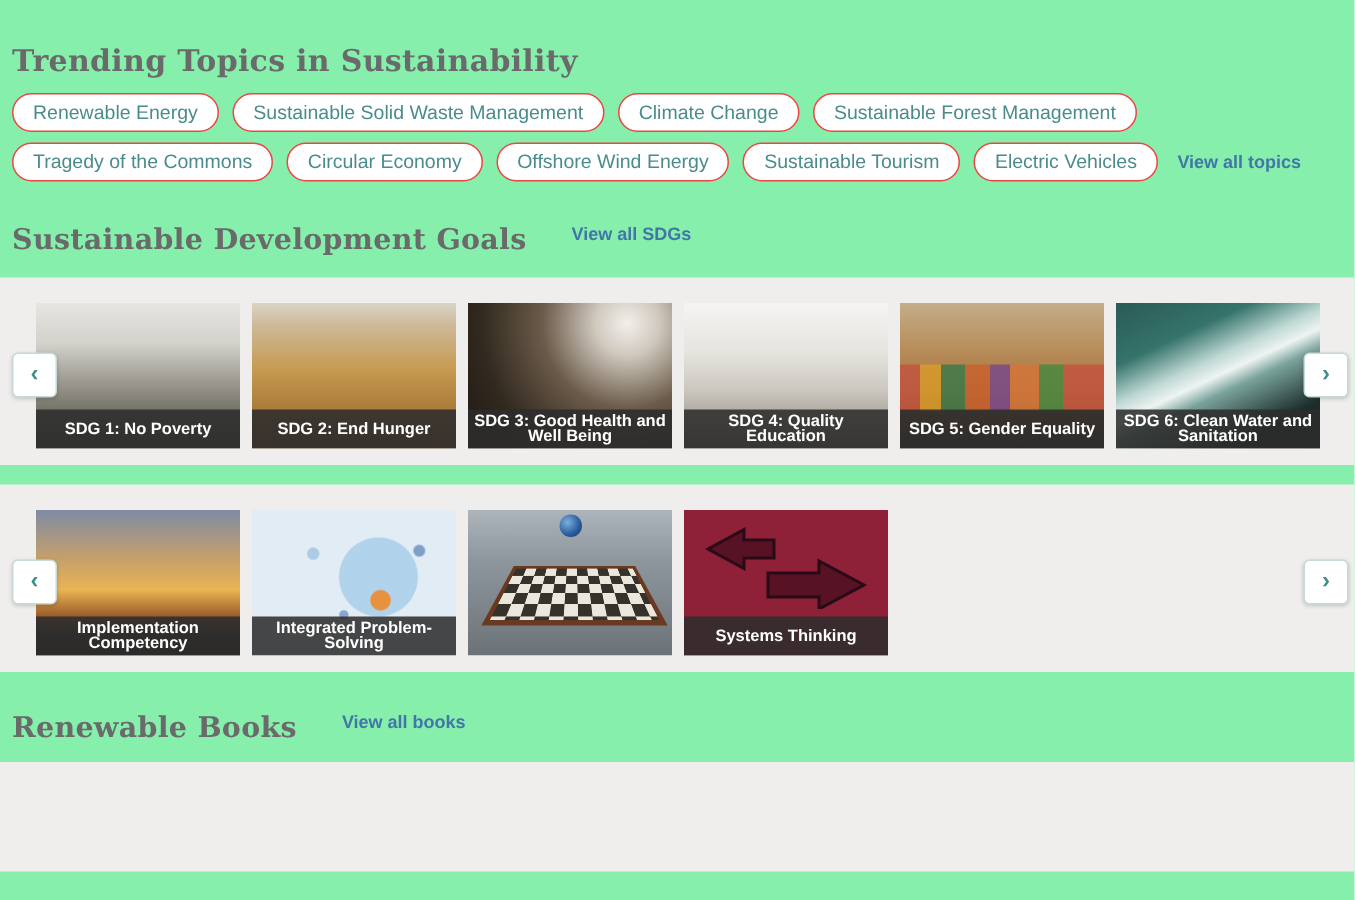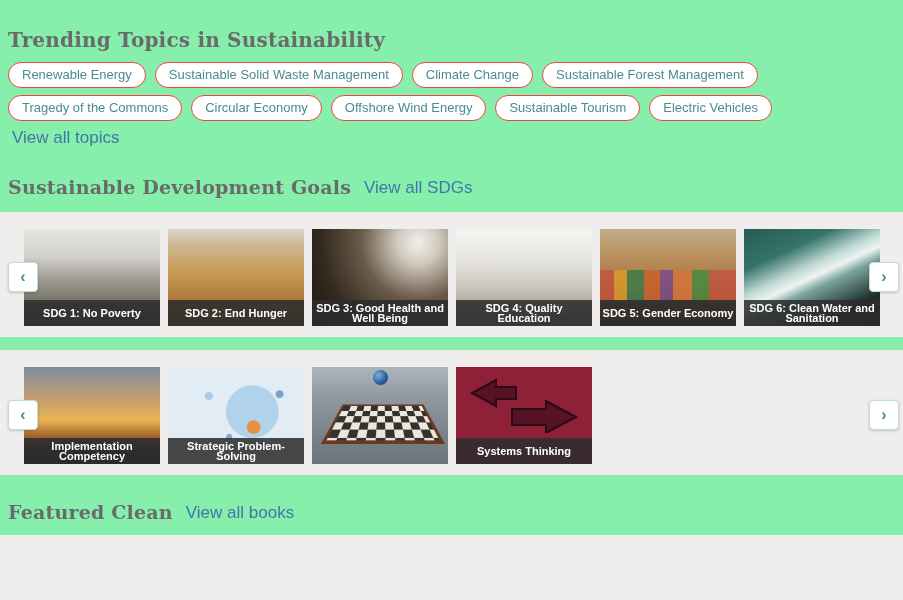--- a/index.html
+++ b/index.html
@@ -2,22 +2,22 @@
 <html><head>
 <meta charset="utf-8">
 <style>
   html,body{margin:0;padding:0;background:#fff;}
   .page{position:relative;width:903px;height:600px;overflow:hidden;background:#86efac;
         font-family:"Liberation Sans",sans-serif;}
   
   h1,h2{font-family:"DejaVu Serif",serif;color:#6a6a6a;font-weight:600;margin:0;letter-spacing:.2px;}
   h1{font-size:20px;}
   h2{font-size:19px;}
-  .sec-head{display:flex;align-items:flex-end;gap:13px;margin:0 0 0 8px;}
-  .view-link{color:#4176a7;font-size:17px;font-weight:400;text-decoration:none;cursor:pointer;}
+  .sec-head{display:flex;align-items:flex-start;gap:30px;margin:0 0 0 8px;}
+  .view-link{color:#4176a7;font-size:12px;font-weight:700;text-decoration:none;cursor:pointer;}
   
   .trending{margin:28px 0 0 8px;}
   .pills{margin-top:10px;display:flex;flex-wrap:wrap;gap:7px 9px;align-items:center;width:862px;}
   .pill{border:1px solid #ef4444;border-radius:14px;background:#fff;color:#4a8c8c;
         font-size:13px;padding:5px 13px;white-space:nowrap;cursor:pointer;line-height:14px;}
   .pills .view-link{margin-left:4px;}
   
   .band{position:relative;background:#efeeec;margin-top:14px;padding:17px 0 11px 0;}
   .cards{display:flex;gap:8px;margin-left:24px;}
   .card{position:relative;width:136px;height:97px;overflow:hidden;cursor:pointer;flex:0 0 auto;}
@@ -104,40 +104,40 @@
         <div class="caption">SDG 3: Good Health and Well Being</div>
       </div>
       <div class="card">
         <div class="img img-sdg4"></div>
         <div class="caption">SDG 4: Quality Education</div>
       </div>
       <div class="card">
         <div class="img img-sdg5">
           <div class="people-strip"></div>
         </div>
-        <div class="caption">SDG 5: Gender Economy</div>
+        <div class="caption">SDG 5: Gender Equality</div>
       </div>
       <div class="card">
         <div class="img img-sdg6"></div>
         <div class="caption">SDG 6: Clean Water and Sanitation</div>
       </div>
     </div>
     <button class="nav-btn prev">‹</button>
     <button class="nav-btn next">›</button>
   </div>
 
   <div class="band" style="margin-top:13px;">
     <div class="cards">
       <div class="card">
         <div class="img img-comp2"></div>
         <div class="caption">Implementation Competency</div>
       </div>
       <div class="card">
         <div class="img img-comp3"></div>
-        <div class="caption">Strategic Problem-Solving</div>
+        <div class="caption">Integrated Problem-Solving</div>
       </div>
       <div class="card">
         <div class="img img-comp5">
           <div class="globe"></div>
           <div class="chess-board"></div>
         </div>
       </div>
       <div class="card">
         <div class="img img-comp6">
           <svg class="sys-arrows" viewBox="0 0 120 58">
@@ -146,20 +146,20 @@
           </svg>
         </div>
         <div class="caption">Systems Thinking</div>
       </div>
     </div>
     <button class="nav-btn prev">‹</button>
     <button class="nav-btn next">›</button>
   </div>
 
   <div class="sec-head" style="margin-top:26px;">
-    <h2>Featured Clean</h2>
+    <h2>Renewable Books</h2>
     <a class="view-link">View all books</a>
   </div>
   <div class="books-band">
     
   </div>
 
 </div>
 
 </body></html>

